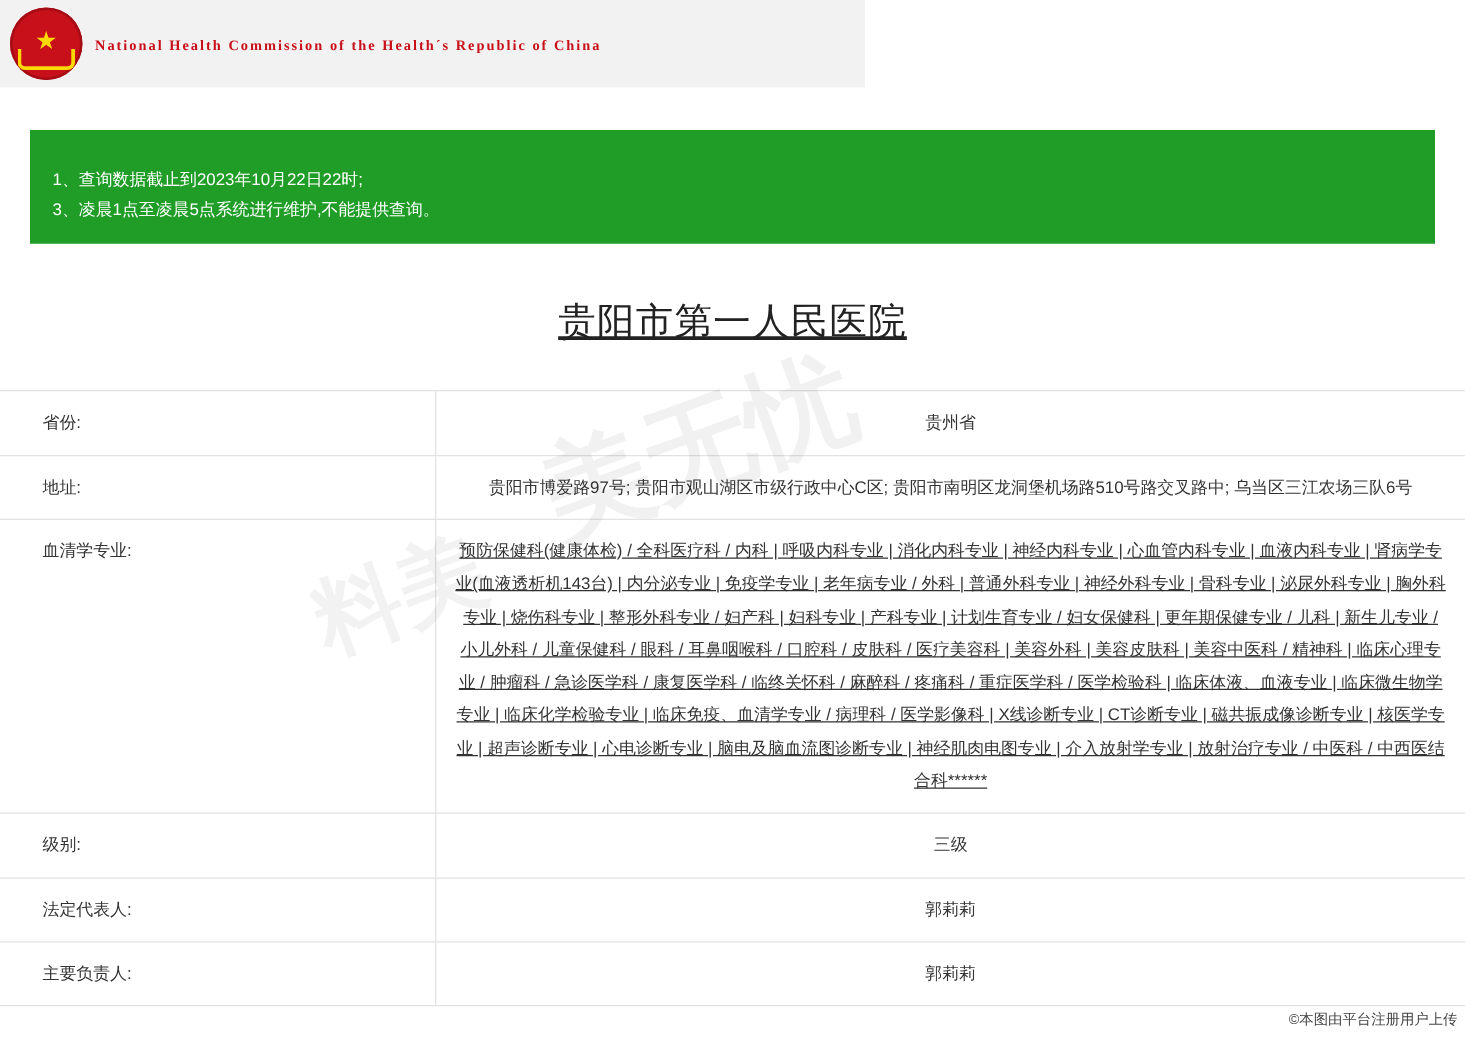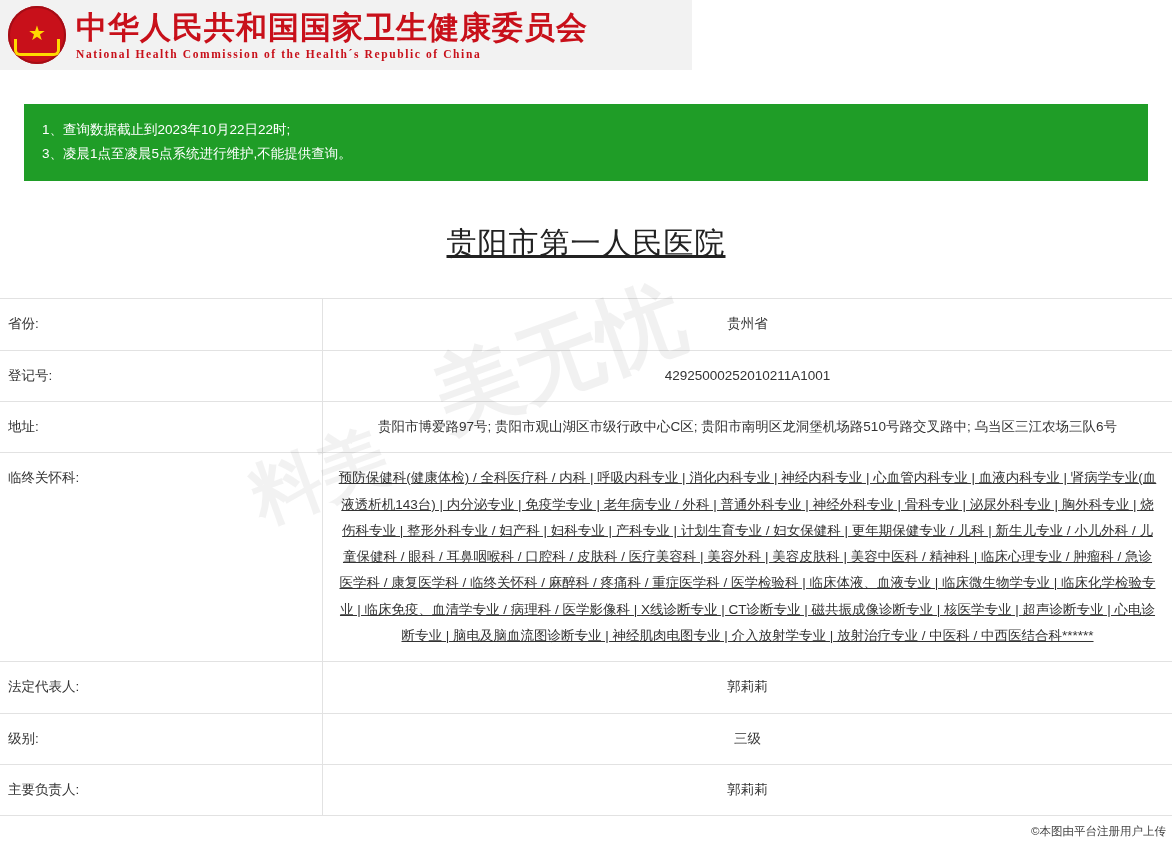--- a/index.html
+++ b/index.html
@@ -75,21 +75,21 @@
     letter-spacing: 1.6px;
     margin-top: 3px;
     font-family: "Liberation Serif", serif;
   }
 
   
   .notice {
     margin: 34px 24px 0 24px;
     background: #1f9d27;
     color: #ffffff;
-    padding: 14px 18px 16px 18px;
+    padding: 28px 18px 16px 18px;
     box-sizing: border-box;
     width: 1124px;
   }
   .notice div {
     line-height: 1.75;
     font-size: 13.5px;
   }
 
   
   .hospital-title {
@@ -112,21 +112,21 @@
     border-bottom: 1px solid #e2e2e2;
     vertical-align: top;
     padding: 12px 14px;
     font-size: 13.5px;
     line-height: 1.95;
   }
   table.info td.label {
     width: 300px;
     color: #333333;
     background: #ffffff;
-    padding-left: 8px;
+    padding-left: 34px;
     border-right: 1px solid #e2e2e2;
   }
   table.info td.value {
     color: #333333;
     text-align: center;
   }
   .dept {
     line-height: 2.0;
     text-decoration: underline;
   }
@@ -152,75 +152,70 @@
     color: rgba(0,0,0,0.05);
     font-weight: bold;
     transform: rotate(-20deg);
     pointer-events: none;
     white-space: nowrap;
     font-family: "Liberation Serif", serif;
   }
   .footer-note {
     position: absolute;
     right: 4px;
-    bottom: 2px;
+    bottom: 18px;
     font-size: 11.5px;
     color: #444444;
     background: #ffffff;
     padding: 1px 2px;
   }
 </style>
 </head>
 <body>
 
 <div class="header">
   <div class="emblem">
     <span class="star">★</span>
     <span class="ears"></span>
   </div>
   <div class="header-text">
-    <div class="header-cn">中华人民共和国国家卫生健康委员会</div>
     <div class="header-en">National Health Commission of the Health´s Republic of China</div>
   </div>
 </div>
 
 <div class="notice">
   <div>1、查询数据截止到2023年10月22日22时;</div>
   <div>3、凌晨1点至凌晨5点系统进行维护,不能提供查询。</div>
 </div>
 
 <div class="hospital-title">贵阳市第一人民医院</div>
 
 <table class="info">
   <tbody>
     <tr>
       <td class="label">省份:</td>
       <td class="value">贵州省</td>
     </tr>
     <tr>
-      <td class="label">登记号:</td>
-      <td class="value">42925000252010211A1001</td>
-    </tr>
-    <tr>
       <td class="label">地址:</td>
       <td class="value">贵阳市博爱路97号; 贵阳市观山湖区市级行政中心C区; 贵阳市南明区龙洞堡机场路510号路交叉路中; 乌当区三江农场三队6号</td>
     </tr>
     <tr>
-      <td class="label">临终关怀科:</td>
+      <td class="label">血清学专业:</td>
       <td class="value dept">预防保健科(健康体检) / 全科医疗科 / 内科 | 呼吸内科专业 | 消化内科专业 | 神经内科专业 | 心血管内科专业 | 血液内科专业 | 肾病学专业(血液透析机143台) | 内分泌专业 | 免疫学专业 | 老年病专业 / 外科 | 普通外科专业 | 神经外科专业 | 骨科专业 | 泌尿外科专业 | 胸外科专业 | 烧伤科专业 | 整形外科专业 / 妇产科 | 妇科专业 | 产科专业 | 计划生育专业 / 妇女保健科 | 更年期保健专业 / 儿科 | 新生儿专业 / 小儿外科 / 儿童保健科 / 眼科 / 耳鼻咽喉科 / 口腔科 / 皮肤科 / 医疗美容科 | 美容外科 | 美容皮肤科 | 美容中医科 / 精神科 | 临床心理专业 / 肿瘤科 / 急诊医学科 / 康复医学科 / 临终关怀科 / 麻醉科 / 疼痛科 / 重症医学科 / 医学检验科 | 临床体液、血液专业 | 临床微生物学专业 | 临床化学检验专业 | 临床免疫、血清学专业 / 病理科 / 医学影像科 | X线诊断专业 | CT诊断专业 | 磁共振成像诊断专业 | 核医学专业 | 超声诊断专业 | 心电诊断专业 | 脑电及脑血流图诊断专业 | 神经肌肉电图专业 | 介入放射学专业 | 放射治疗专业 / 中医科 / 中西医结合科******</td>
+    </tr>
+    <tr>
+      <td class="label">级别:</td>
+      <td class="value">三级</td>
     </tr>
     <tr>
       <td class="label">法定代表人:</td>
       <td class="value">郭莉莉</td>
     </tr>
     <tr>
-      <td class="label">级别:</td>
-      <td class="value">三级</td>
-    </tr>
-    <tr>
       <td class="label">主要负责人:</td>
       <td class="value">郭莉莉</td>
     </tr>
 
   </tbody>
 </table>
 
 <div class="wm">美无忧</div>
 <div class="wm2">料美</div>
 

